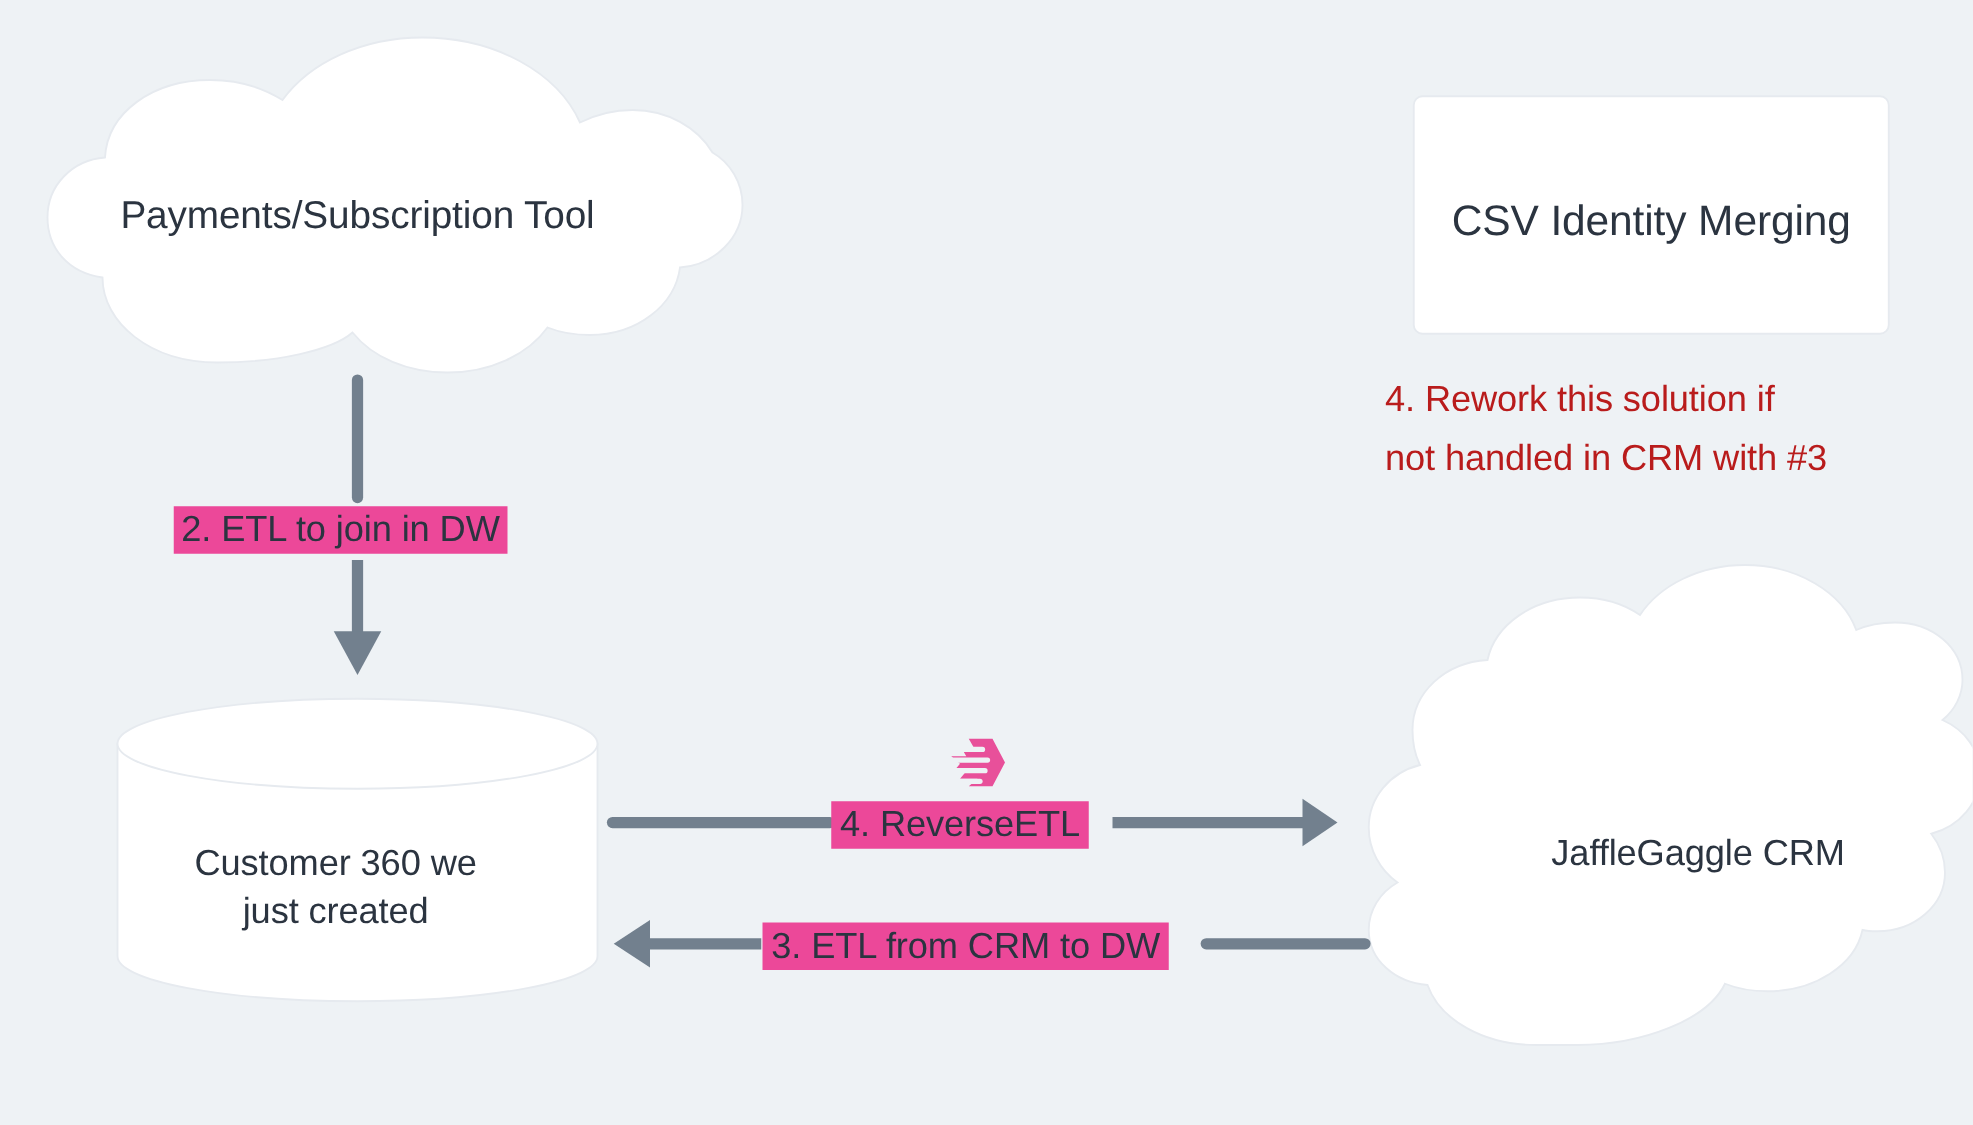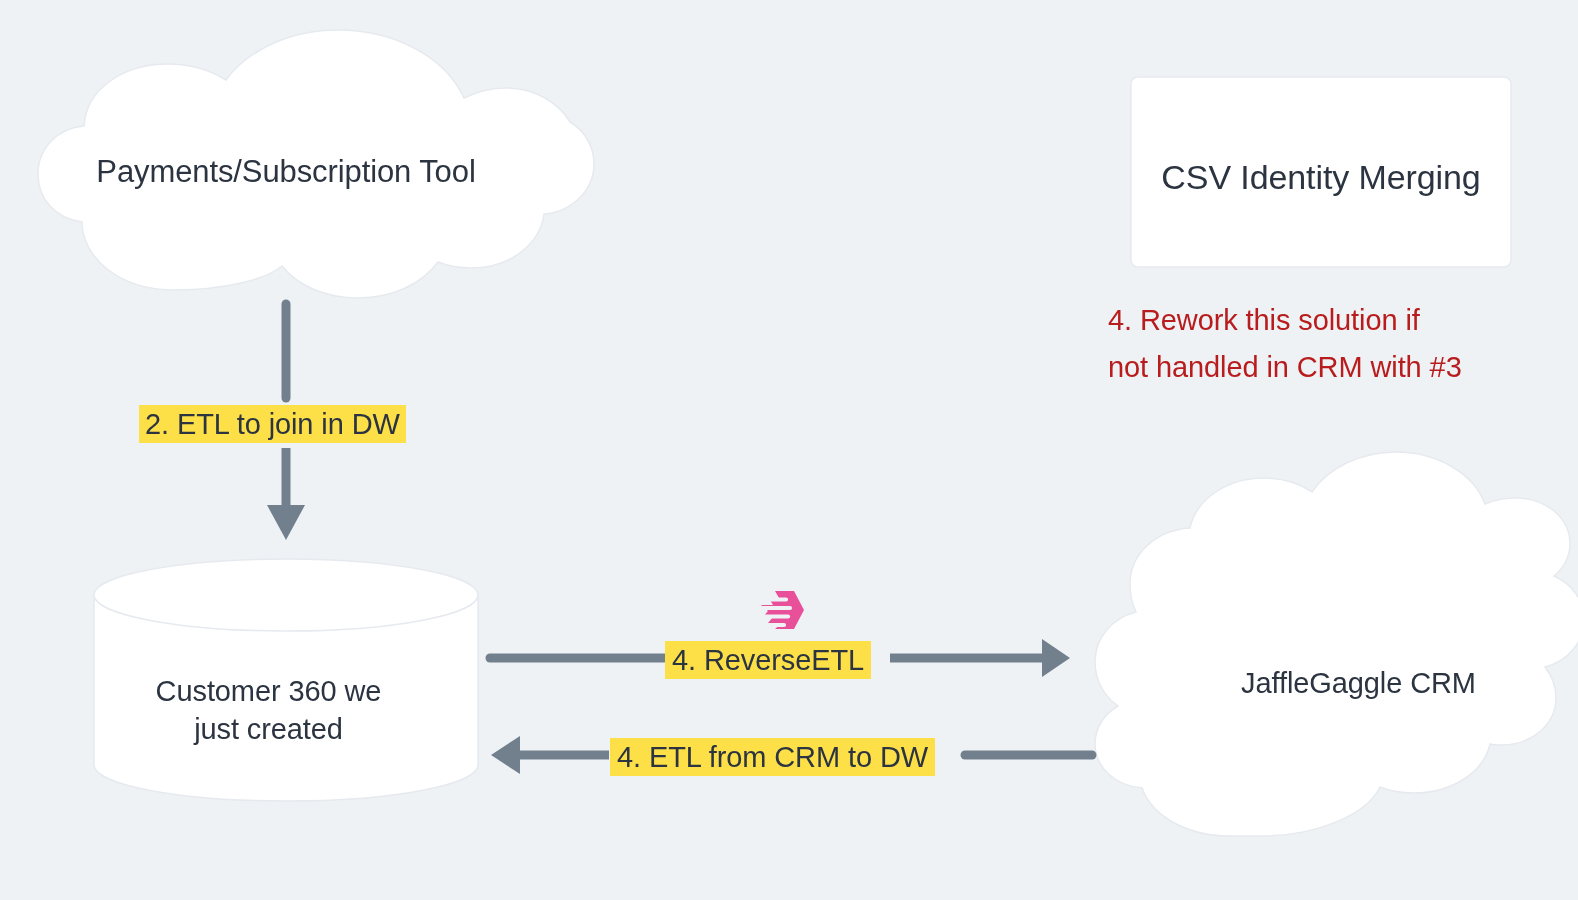--- a/index.html
+++ b/index.html
@@ -32,21 +32,21 @@
     font-family: "Liberation Sans", sans-serif;
     text-align: center;
     line-height: 1.32;
     white-space: pre-line;
     letter-spacing: -0.1px;
   }
   .edge-label {
     position: absolute;
     color: #2b3440;
     font-family: "Liberation Sans", sans-serif;
-    background: #fde047;
+    background: #ec4899;
     line-height: 1.32;
     letter-spacing: -0.1px;
     white-space: nowrap;
   }
   .note-text {
     position: absolute;
     color: #b91c1c;
     font-family: "Liberation Sans", sans-serif;
     line-height: 1.62;
     white-space: pre-line;
@@ -212,18 +212,18 @@
 
   <div class="node-label" id="label-warehouse">Customer 360 we
 just created</div>
 
   <div class="node-label" id="label-crm">JaffleGaggle CRM</div>
 
   <div class="edge-label" id="label-edge-2">2. ETL to join in DW</div>
 
   <div class="edge-label" id="label-edge-1">4. ReverseETL</div>
 
-  <div class="edge-label" id="label-edge-3">4. ETL from CRM to DW</div>
+  <div class="edge-label" id="label-edge-3">3. ETL from CRM to DW</div>
 
   <div class="note-text" id="note-rework">4. Rework this solution if
 not handled in CRM with #3</div>
 
 </div>
 
 </body></html>

